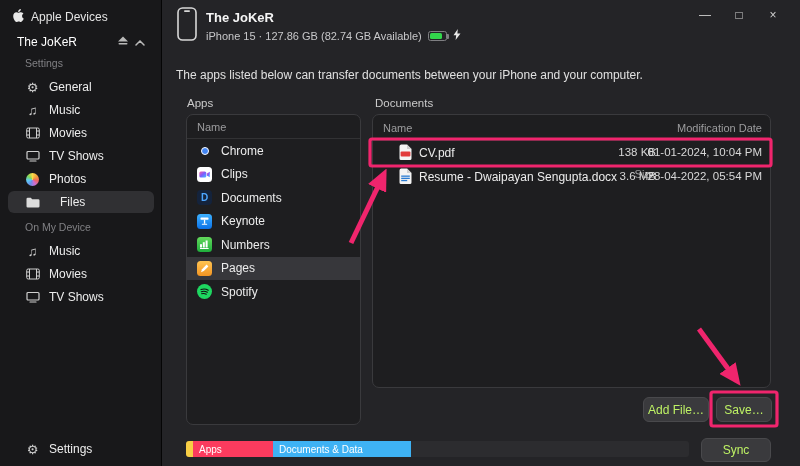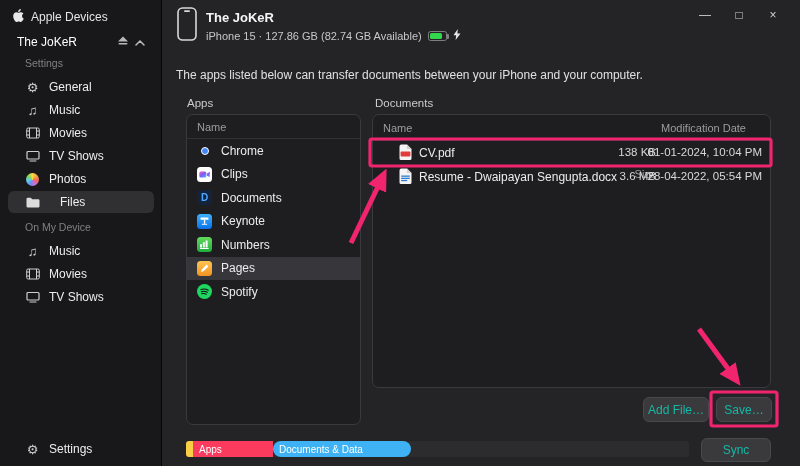--- a/index.html
+++ b/index.html
@@ -62,42 +62,42 @@
     font-size:10px; font-weight:bold; display:flex; align-items:center; justify-content:center; }
 
   
   .docs-panel { position:absolute; left:372px; top:114px; width:399px; height:274px;
     background:#1e1e20; border:1px solid #3a3a3d; border-radius:7px; overflow:hidden; }
   .docs-header { position:relative; height:26px; font-size:11px; color:#9c9c9e;
     border-bottom:1px solid #323234; }
   .docs-header span { position:absolute; top:7px; }
   .hdr-name { left:10px; }
   .hdr-size { right:114px;margin-top:46px; }
-  .hdr-date { right:24px; }
+  .hdr-date { right:8px; }
   .doc-row { position:relative; height:24px; font-size:12px; color:#ececec; }
   .doc-name { position:absolute; left:10px; top:0; height:24px; display:flex;
     align-items:center; gap:7px; white-space:nowrap;padding-left:16px; }
   .doc-size { position:absolute; right:114px; top:5px; font-size:11.5px; color:#d8d8d8; }
   .doc-date { position:absolute; right:8px; top:5px; font-size:11.5px; color:#d8d8d8; }
 
   .btn { position:absolute; height:25px; background:#3a3a3d; border:1px solid #49494c;
-    border-radius:6px; font-size:12px; color:#14b8a6; display:flex; align-items:center;
+    border-radius:6px; font-size:12px; color:#bef264; display:flex; align-items:center;
     justify-content:center; cursor:default; }
   #add-file-btn { left:643px; top:397px; width:66px; }
   #save-btn { left:716px; top:397px; width:56px; }
   #sync-btn { left:701px; top:438px; width:70px; height:24px; }
 
   
   .storage-bar { position:absolute; left:186px; top:441px; width:503px; height:16px;
     background:#2c2c2f; border-radius:3px; display:flex; overflow:hidden; }
   .seg { height:100%; display:flex; align-items:center; font-size:10px; color:#fff;
     white-space:nowrap; }
   .seg-yellow { width:7px; background:#f7ce45; }
   .seg-red { width:80px; background:#fb3b5e; padding-left:6px; }
-  .seg-blue { width:138px; background:#3eb2f4; padding-left:6px;border-radius:8px; }
+  .seg-blue { width:138px; background:#3eb2f4; padding-left:6px; }
 
   
   .overlay { position:absolute; left:0; top:0; width:800px; height:466px;
     pointer-events:none; z-index:40; }
 </style>
 </head>
 <body>
 
 <div class="app">
 

